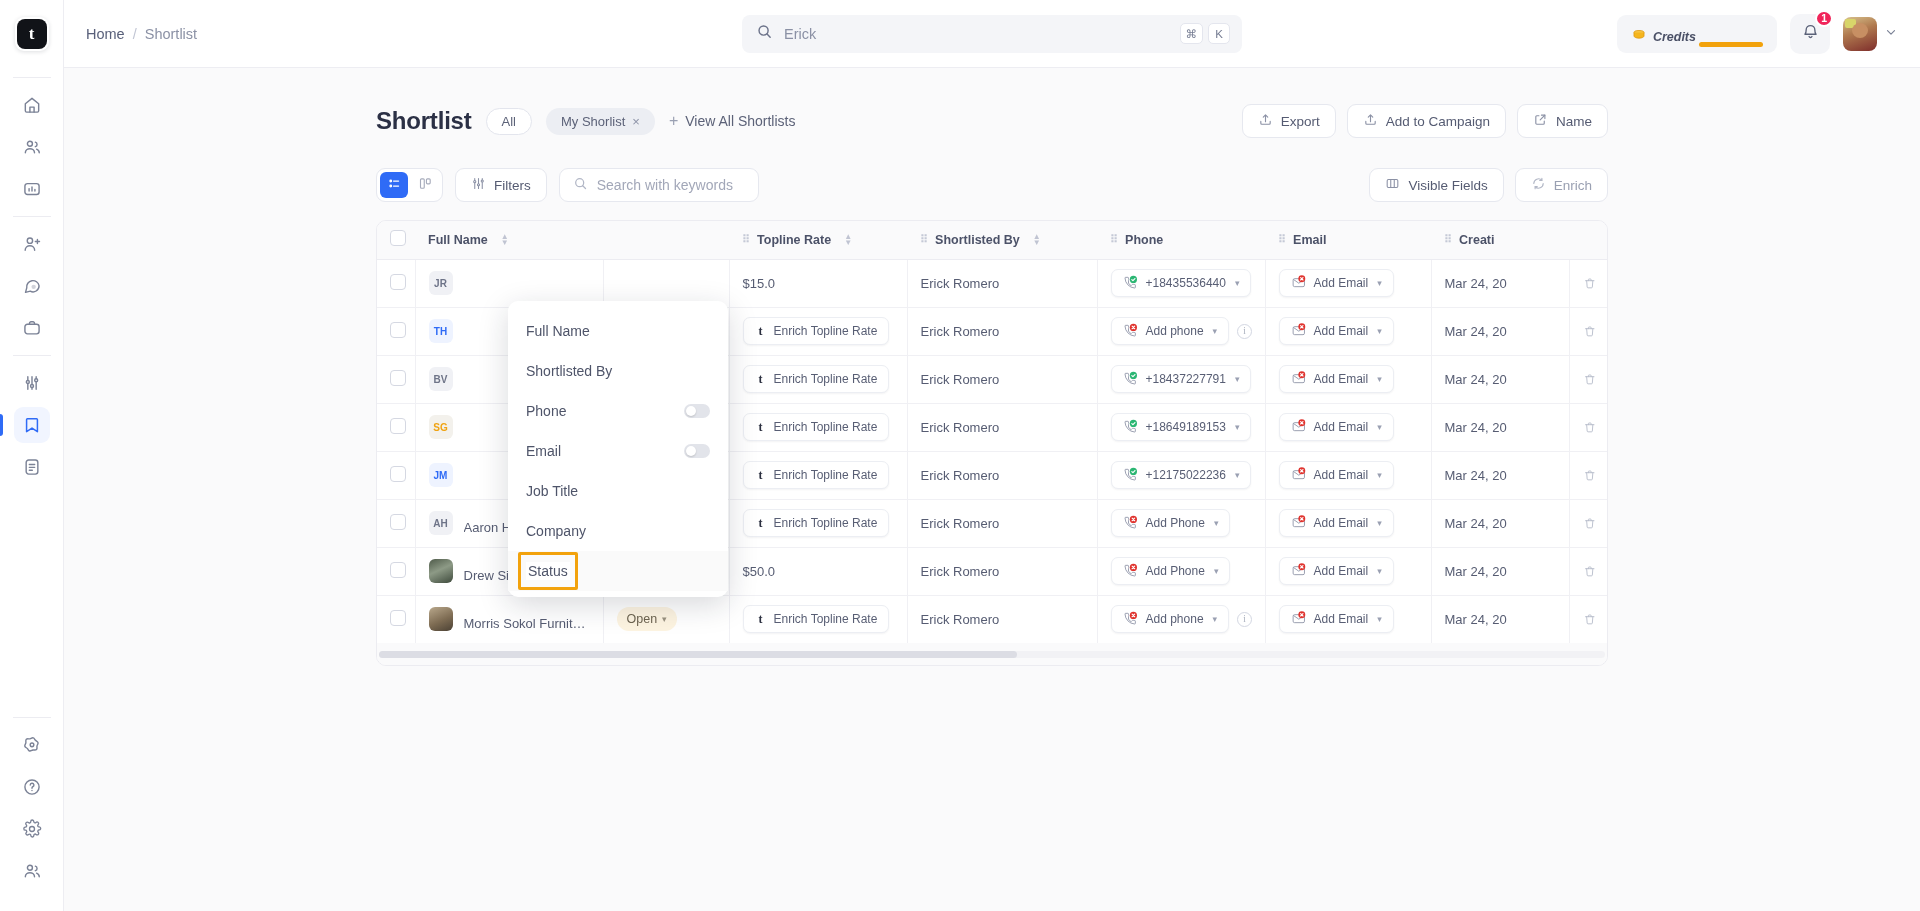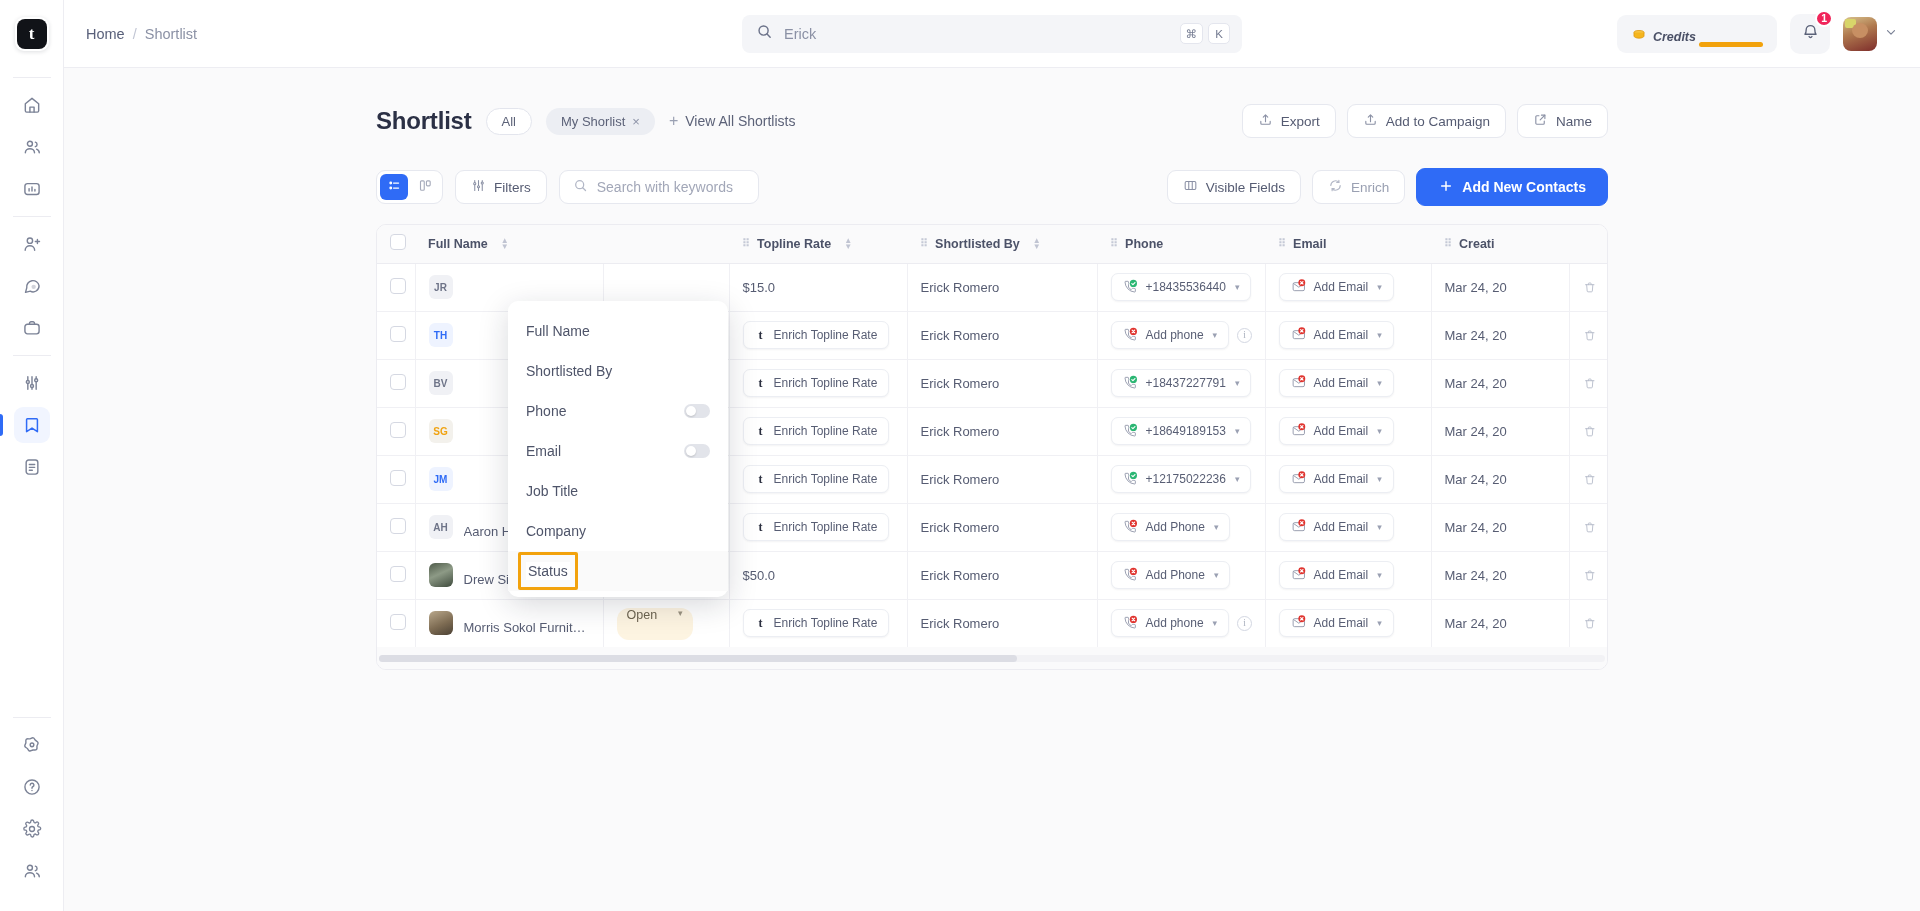--- a/index.html
+++ b/index.html
@@ -190,21 +190,21 @@
     display:flex; align-items:center; justify-content:center;
     font-size:10px; font-weight:700; color:#6e7488;
   }
   .ava.blue { color:#2f6bf6; background:#eef3ff; }
   .ava.amber { color:#f0a312; background:#f3f1ec; }
   .ava.photo1 { background:linear-gradient(155deg,#4e5a49 0%,#8d9a86 45%,#3e4a3c 100%); }
   .ava.photo2 { background:linear-gradient(155deg,#b9a88c 0%,#7e6c53 55%,#4b4134 100%); }
   .nm { overflow:hidden; text-overflow:ellipsis; white-space:nowrap; }
 
   .status-pill {
-    display:inline-flex; align-items:flex-start; gap:21px; height:32px; padding:0 10px;
+    display:inline-flex; align-items:center; gap:5px; height:24px; padding:0 10px;
     border-radius:12px; background:#fdf4e1; color:#6d6450; font-size:12.5px; cursor:pointer;
   }
   .status-pill .cv { font-size:9px; color:#9a927f; }
 
   .ghost-btn {
     display:inline-flex; align-items:center; gap:7px; height:28px; padding:0 11px;
     background:#fff; border:1px solid #eceef3; border-radius:7px;
     font-size:12px; color:#585e74; cursor:pointer; box-shadow:0 1px 2px rgba(20,25,40,.05);
     max-width:100%;
   }
@@ -570,28 +570,20 @@
               </div>
               <div class="btn muted">
                 <span>
                   <svg viewBox="0 0 24 24" fill="none" stroke="currentColor" stroke-width="1.8" stroke-linecap="round" stroke-linejoin="round">
                       <path d="M19.5 12a7.5 7.5 0 0 1-12.9 5.2"></path>
                       <path d="M4.5 12a7.5 7.5 0 0 1 12.9-5.2"></path>
                       <path d="M17.4 3.6v3.4h-3.4M6.6 20.4V17h3.4"></path>
                     </svg>
                 </span>
                 <span>Enrich</span>
-              </div>
-              <div class="btn primary">
-                <span>
-                  <svg viewBox="0 0 24 24" fill="none" stroke="currentColor" stroke-width="2.2" stroke-linecap="round">
-                      <path d="M12 5.5v13M5.5 12h13"></path>
-                    </svg>
-                </span>
-                <span>Add New Contacts</span>
               </div>
             </div>
           </div>
 
           <div class="table-card">
             <table>
               <colgroup>
                 <col style="width:38px">
                   <col style="width:188px">
                   <col style="width:126px">

